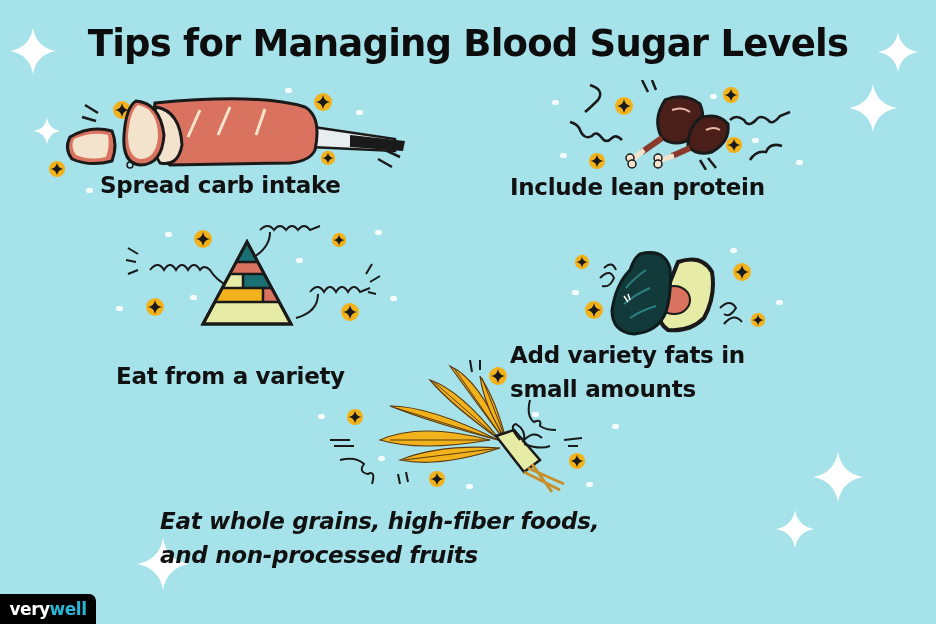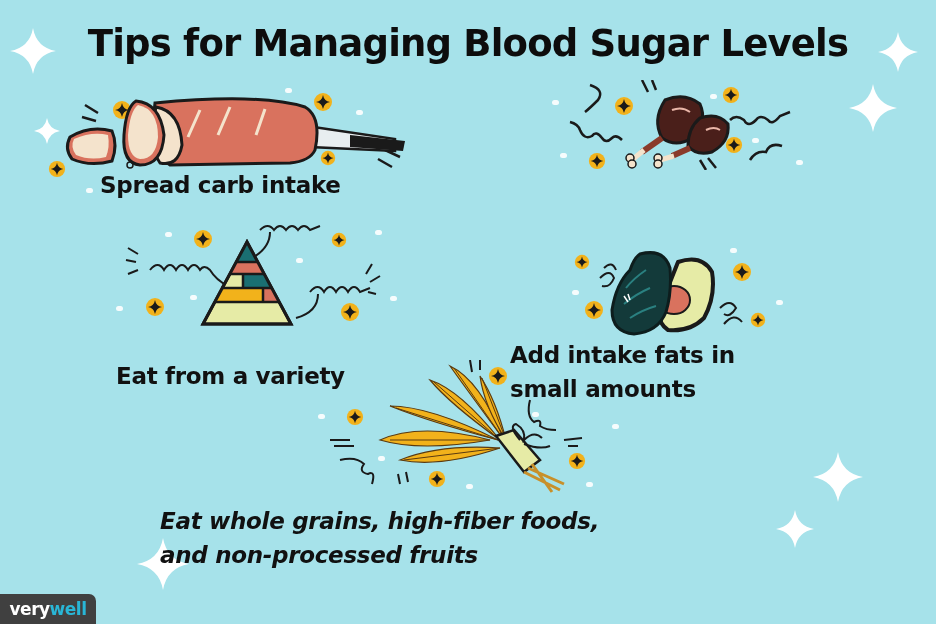--- a/index.html
+++ b/index.html
@@ -19,21 +19,21 @@
     font-size:23px; line-height:34px; color:#111;
     letter-spacing:-0.3px;
   }
   .tip span { display:block; }
   .illus { position:absolute; }
   .sparkle { position:absolute; }
   .dot { position:absolute; width:7px; height:5px; border-radius:3px; background:#fff; opacity:0.9; }
   .gstar { position:absolute; }
   .logo {
     position:absolute; left:0; top:594px; width:96px; height:30px;
-    background:#404040; border-top-right-radius:7px;
+    background:#000000; border-top-right-radius:7px;
     display:flex; align-items:center; justify-content:center;
     font-weight:bold; font-size:17px; letter-spacing:-0.5px;
   }
   .logo .a { color:#ffffff; }
   .logo .b { color:#29b6d6; }
 </style>
 </head>
 <body>
 
 <svg class="sparkle" style="left:10px;top:26px" width="46" height="50" viewBox="0 0 40 40">
@@ -264,28 +264,29 @@
   <path d="M176 76 L194 70 L220 100 L204 112 Z" fill="#e6eba6" stroke="#1a1a1a" stroke-width="2.5"></path>
   <path d="M204 112 L240 130 M208 108 L244 124 M212 104 L232 132" stroke="#c8902a" stroke-width="3"></path>
   <path d="M200 80 Q188 66 196 64 Q206 70 204 80 Q214 70 222 78 M204 84 Q220 90 230 86" stroke="#1a1a1a" stroke-width="2" fill="none"></path>
 </svg>
 
 <div class="tip" style="left:100px;top:168px;width:310px;">
   <span>Spread carb intake</span>
 </div>
 
 <div class="tip" style="left:510px;top:170px;width:310px;">
+  <span>Include lean protein</span>
 </div>
 
 <div class="tip" style="left:116px;top:336px;width:320px;margin-top:23px;">
   <span>Eat from a variety</span>
 </div>
 
 <div class="tip" style="left:510px;top:338px;width:330px;">
-  <span>Add intake fats in</span>
+  <span>Add variety fats in</span>
   <span>small amounts</span>
 </div>
 
 <div class="tip" style="left:160px;top:504px;width:560px;font-style:italic;">
   <span>Eat whole grains, high-fiber foods,</span>
   <span>and non-processed fruits</span>
 </div>
 
 <div class="logo">
   <span class="a">very</span>

